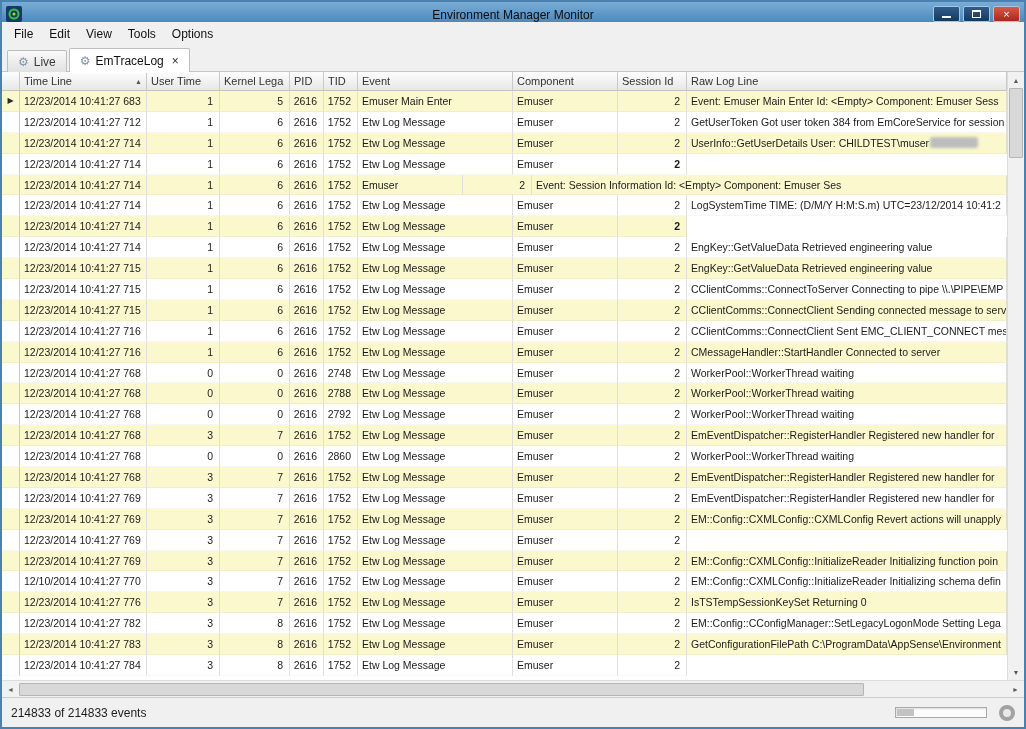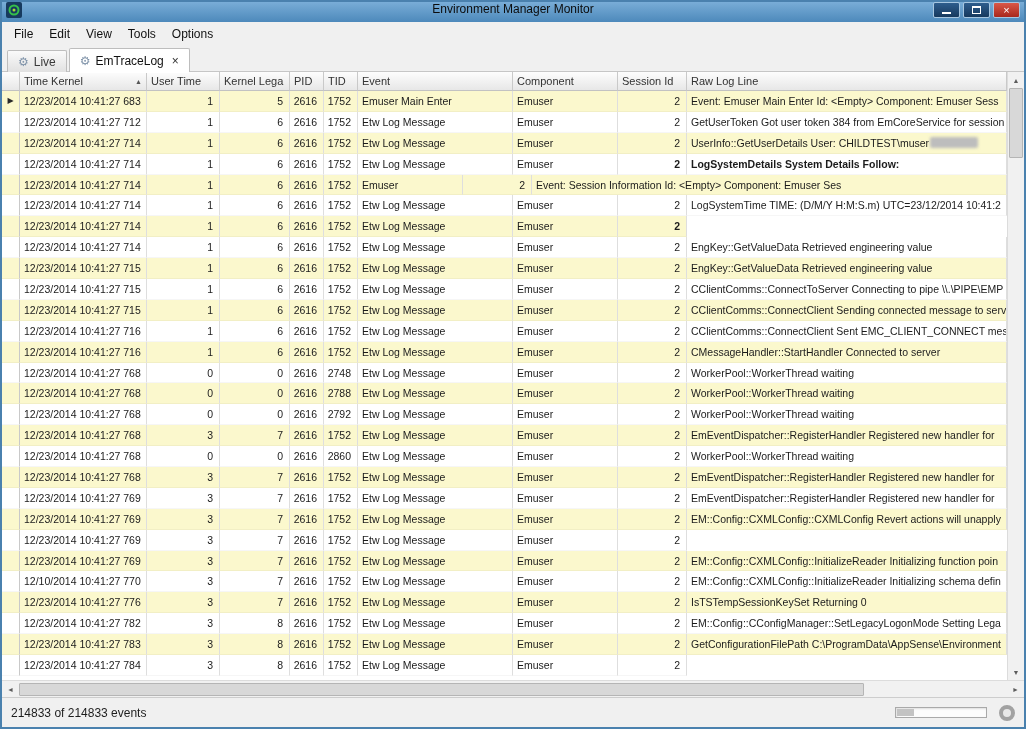--- a/index.html
+++ b/index.html
@@ -2,21 +2,21 @@
 <html><head>
 <meta charset="utf-8">
 <style>
   * { margin:0; padding:0; box-sizing:border-box; }
   html,body { width:1026px; height:729px; overflow:hidden; }
   body { font-family:"Liberation Sans","DejaVu Sans",sans-serif; background:#fff; }
 
   .window { width:1026px; height:729px; border:2px solid #4a81ae; display:flex; flex-direction:column; background:#f0f0f0; }
 
   
-  .titlebar { height:20px; flex:none; background:linear-gradient(#79add7,#4d89bb); display:flex; align-items:flex-start; padding:0 4px; position:relative; }
+  .titlebar { height:20px; flex:none; background:linear-gradient(#79add7,#4d89bb); display:flex; align-items:flex-end; padding:0 4px; position:relative; }
   .app-icon { width:16px; height:16px; display:inline-flex; z-index:2; }
   .title { position:absolute; left:0; right:0; text-align:center; font-size:12px; color:#0c0c0c; }
   .win-buttons { margin-left:auto; display:flex; gap:3px; z-index:2; }
   .win-btn { width:27px; height:16px; border-radius:2px; display:flex; align-items:center; justify-content:center; color:#fff; font-size:11px; line-height:1; border:1px solid #a7c6e0; cursor:default; }
   .btn-min,.btn-max { background:linear-gradient(#2e5d8d,#16395e); }
   .btn-close { background:linear-gradient(#da5848,#a8281c); }
   .glyph-min { width:9px; height:2px; background:#fff; display:inline-block; margin-top:5px; }
   .glyph-max { width:9px; height:8px; border:1px solid #fff; border-top-width:2px; display:inline-block; }
 
   
@@ -119,21 +119,21 @@
         <span class="tab-close">×</span>
       </div>
     </div>
 
   <div class="content">
     <div class="grid-main">
       <div class="grid-left">
         <div class="grid-header">
             <div class="hcell gutter-h"></div>
             <div class="hcell" style="width: 127px;">
-              <span>Time Kernel</span>
+              <span>Time Line</span>
               <span class="sort-arrow">▲</span>
             </div>
             <div class="hcell" style="width: 73px;">
               <span>User Time</span>
             </div>
             <div class="hcell" style="width: 70px;">
               <span>Kernel Lega</span>
             </div>
             <div class="hcell" style="width: 34px;">
               <span>PID</span>
@@ -196,21 +196,20 @@
             <div class="grow even">
               <div class="gutter-cell"></div>
               <div class="cell align-left" style="width: 127px;">12/23/2014 10:41:27 714</div>
               <div class="cell align-right" style="width: 73px;">1</div>
               <div class="cell align-right" style="width: 70px;">6</div>
               <div class="cell align-right" style="width: 34px;">2616</div>
               <div class="cell align-right" style="width: 34px;">1752</div>
               <div class="cell align-left" style="width: 155px;">Etw Log Message</div>
               <div class="cell align-left" style="width: 105px;">Emuser</div>
               <div class="cell align-right bold" style="width: 69px;">2</div>
-              <div class="cell align-left flex bold">LogSystemDetails System Details Follow:</div>
             </div>
             <div class="grow odd">
               <div class="gutter-cell"></div>
               <div class="cell align-left" style="width: 127px;">12/23/2014 10:41:27 714</div>
               <div class="cell align-right" style="width: 73px;">1</div>
               <div class="cell align-right" style="width: 70px;">6</div>
               <div class="cell align-right" style="width: 34px;">2616</div>
               <div class="cell align-right" style="width: 34px;">1752</div>
               <div class="cell align-left" style="width: 105px;">Emuser</div>
               <div class="cell align-right" style="width: 69px;">2</div>

